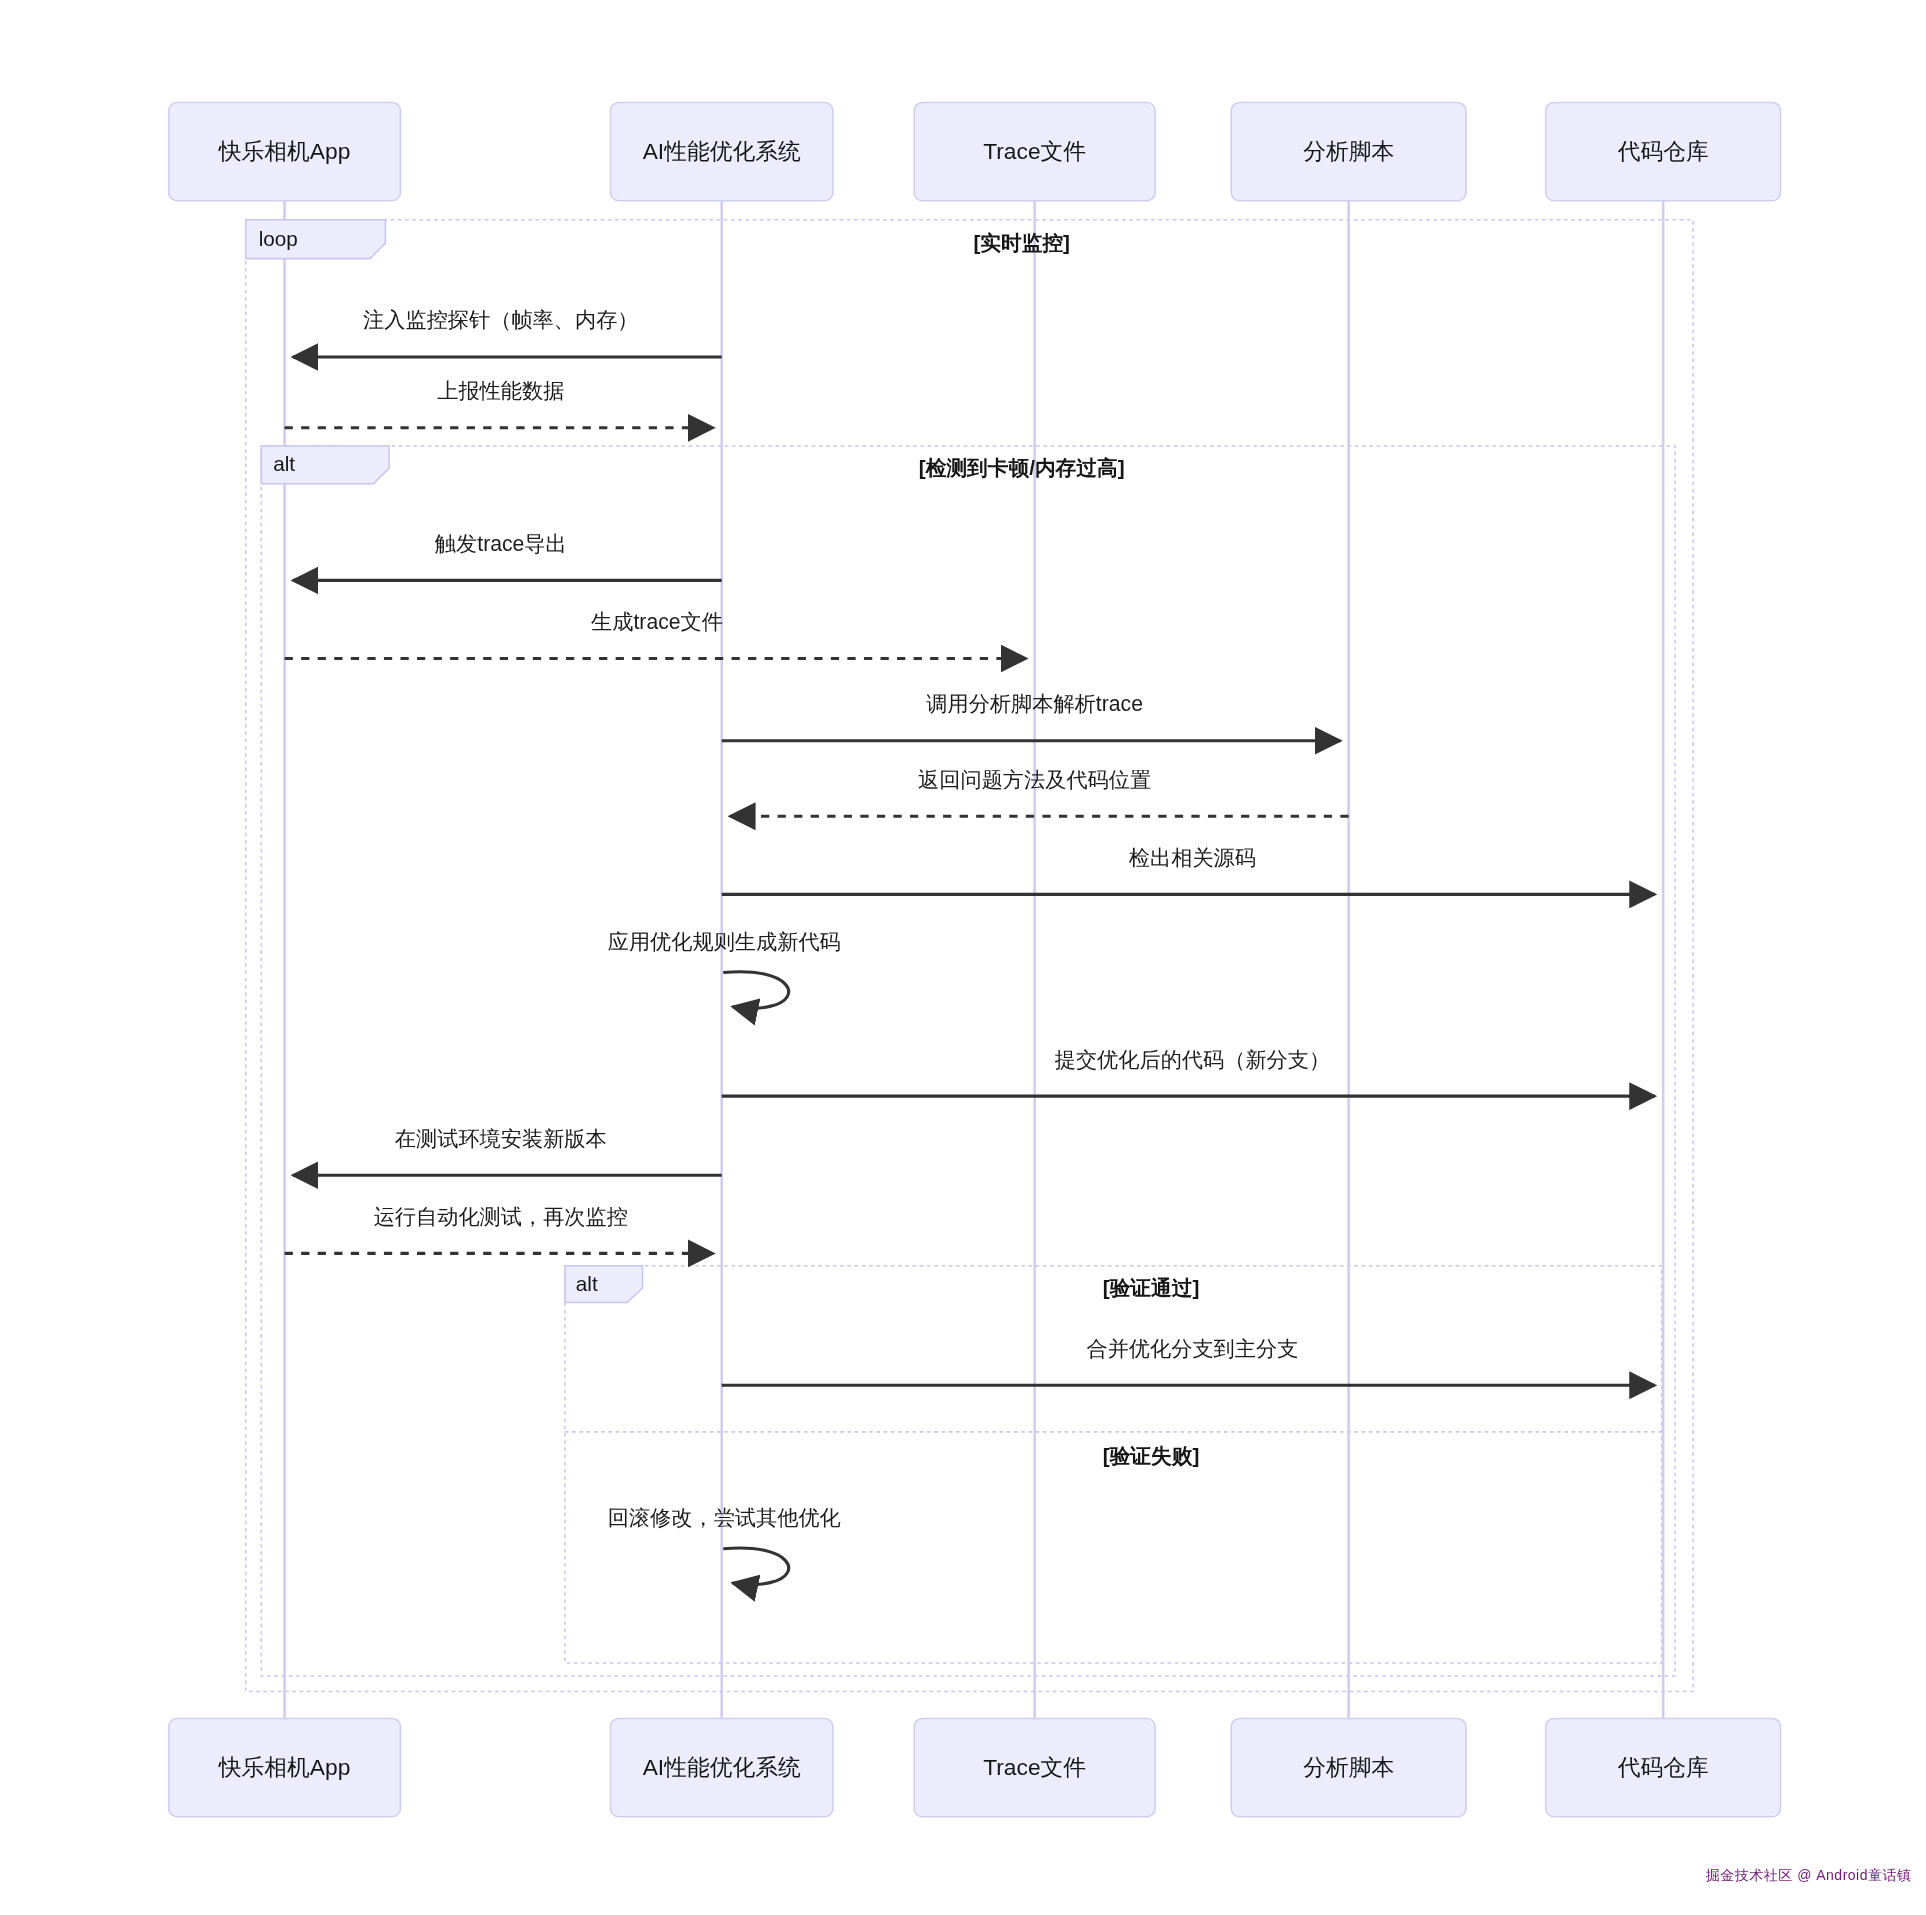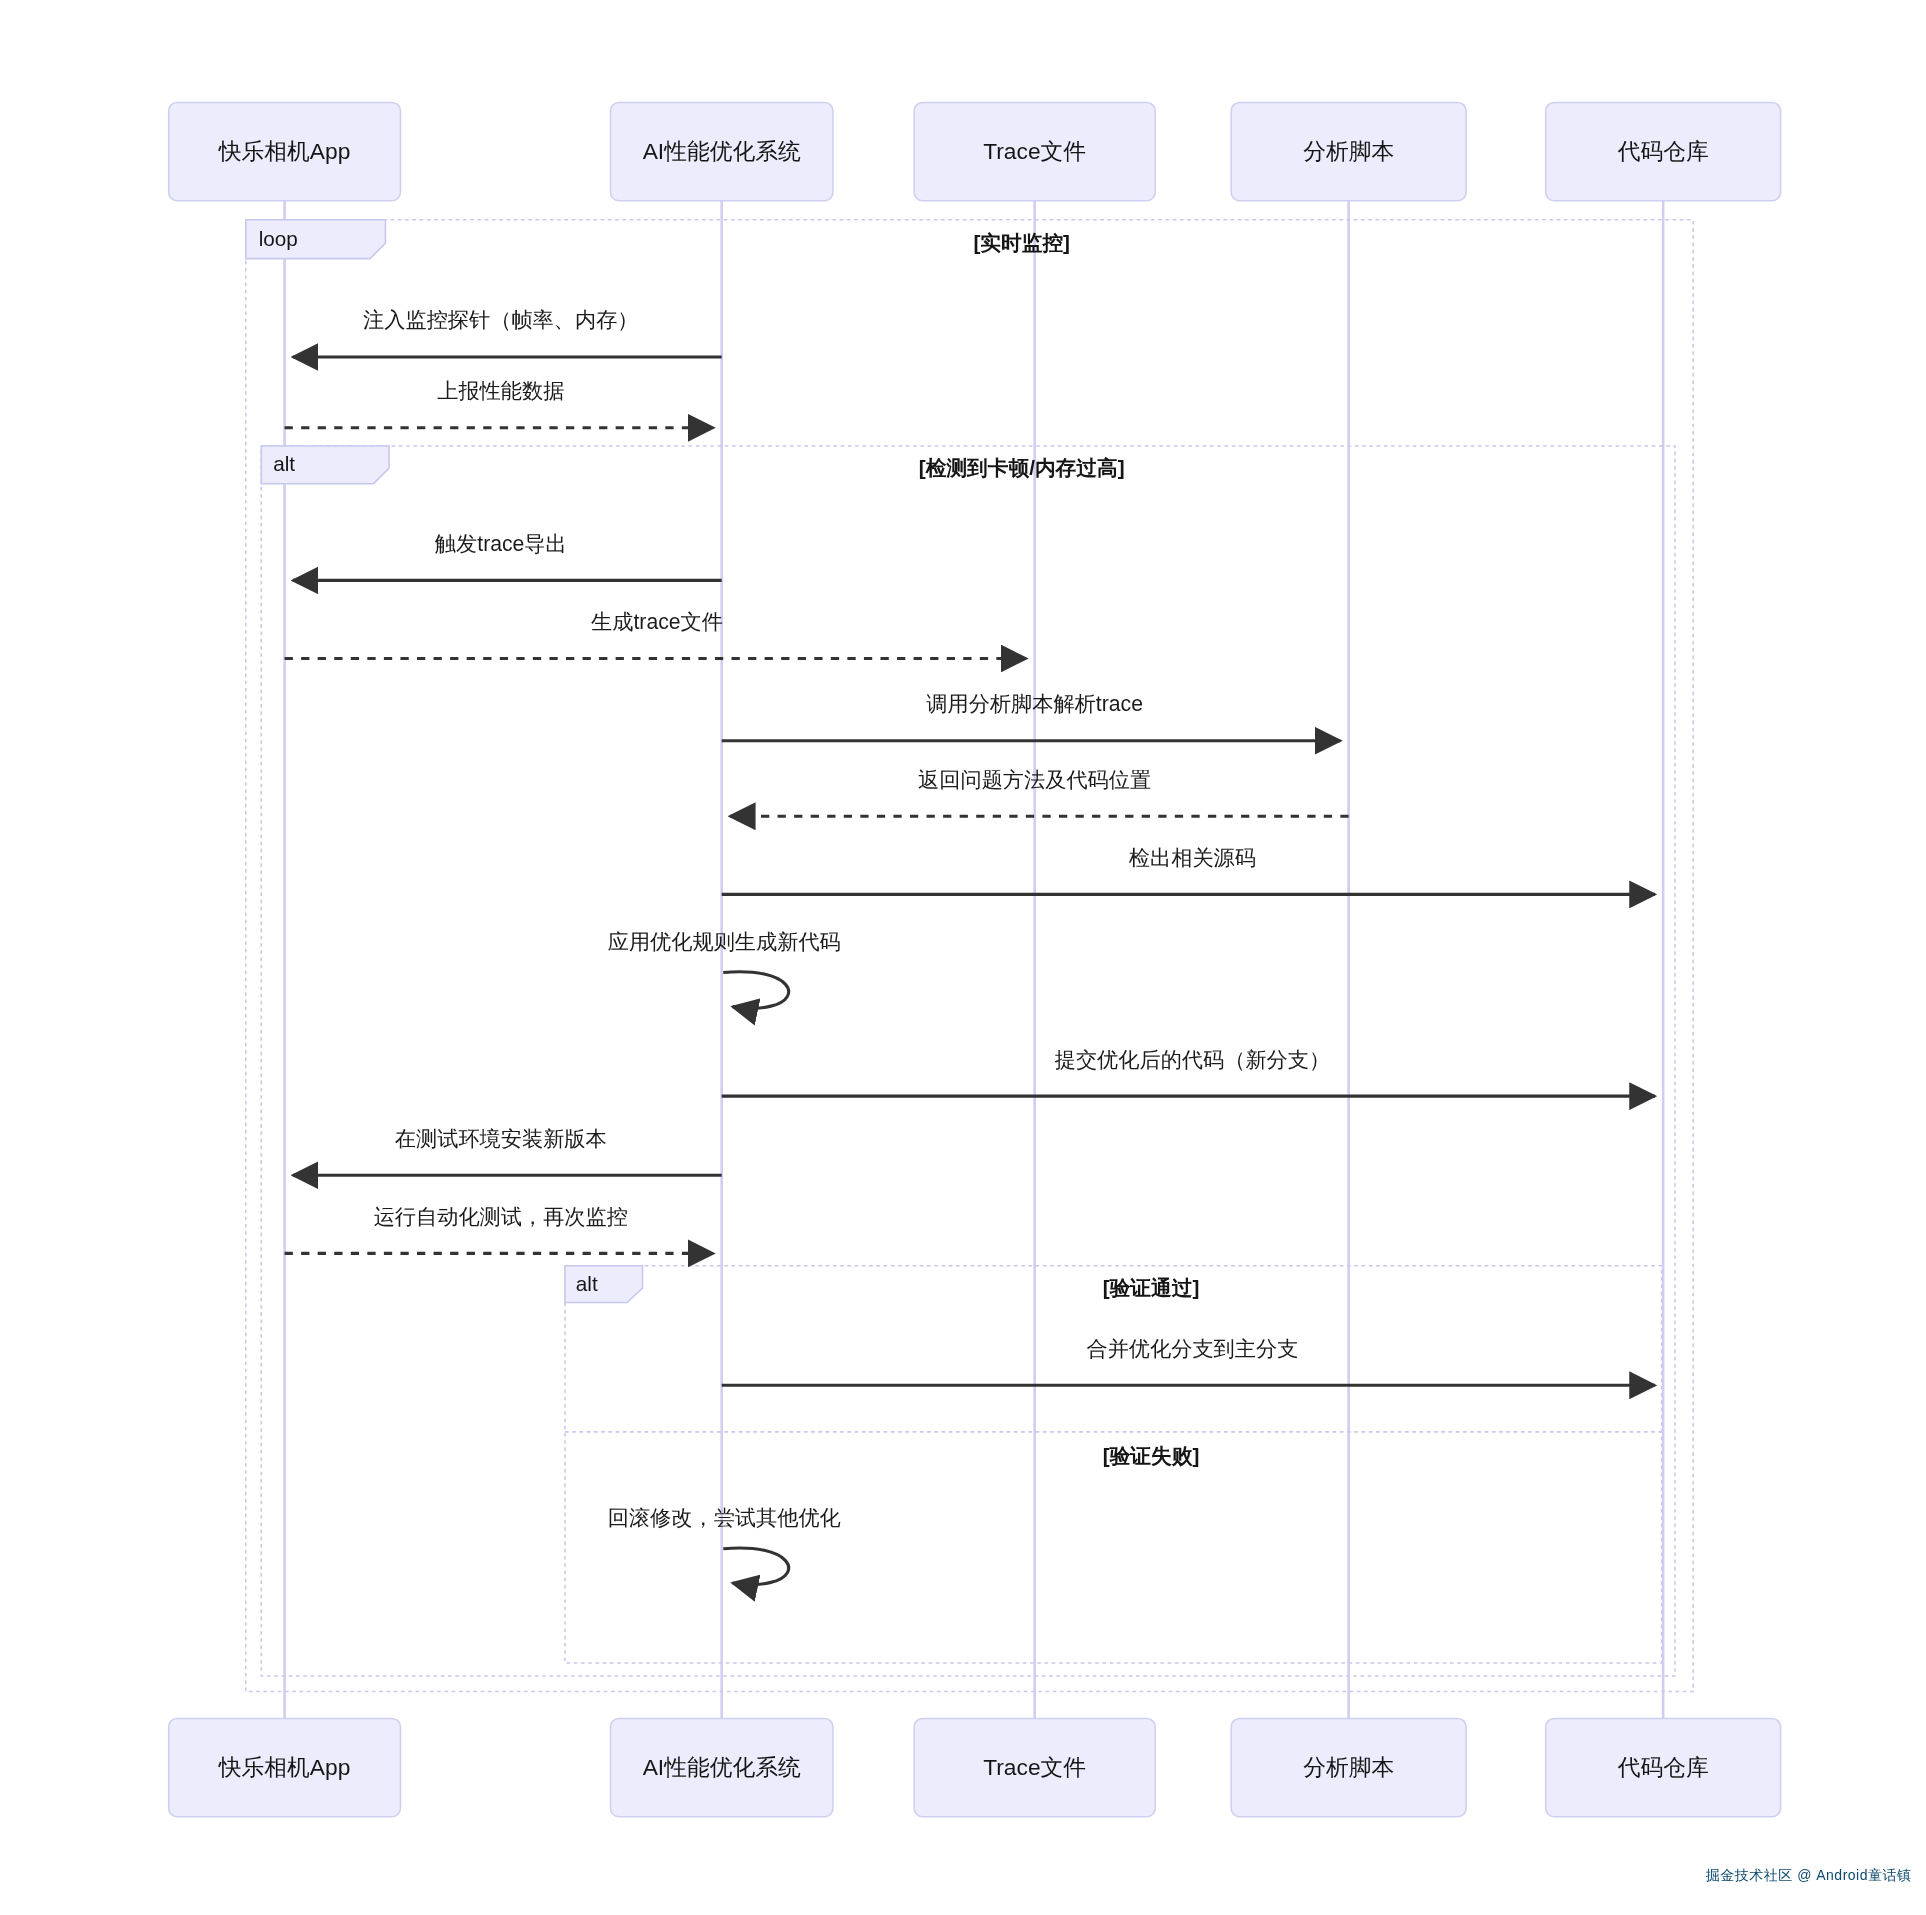--- a/index.html
+++ b/index.html
@@ -94,21 +94,21 @@
     stroke: #333333;
     stroke-width: 6;
     fill: none;
   }
   .watermark {
     position: absolute;
     right: 14.5px;
     bottom: 30px;
     font-family: "Liberation Sans", "DejaVu Sans", sans-serif;
     font-size: 14px;
-    color: #0c4a6e;
+    color: #701a75;
     white-space: nowrap;
     letter-spacing: 0.5px;
   }
 </style>
 </head>
 <body>
 
 <div id="diagram-root">
 
   <svg id="seq" viewBox="0 0 3723 3702" xmlns="http://www.w3.org/2000/svg">

